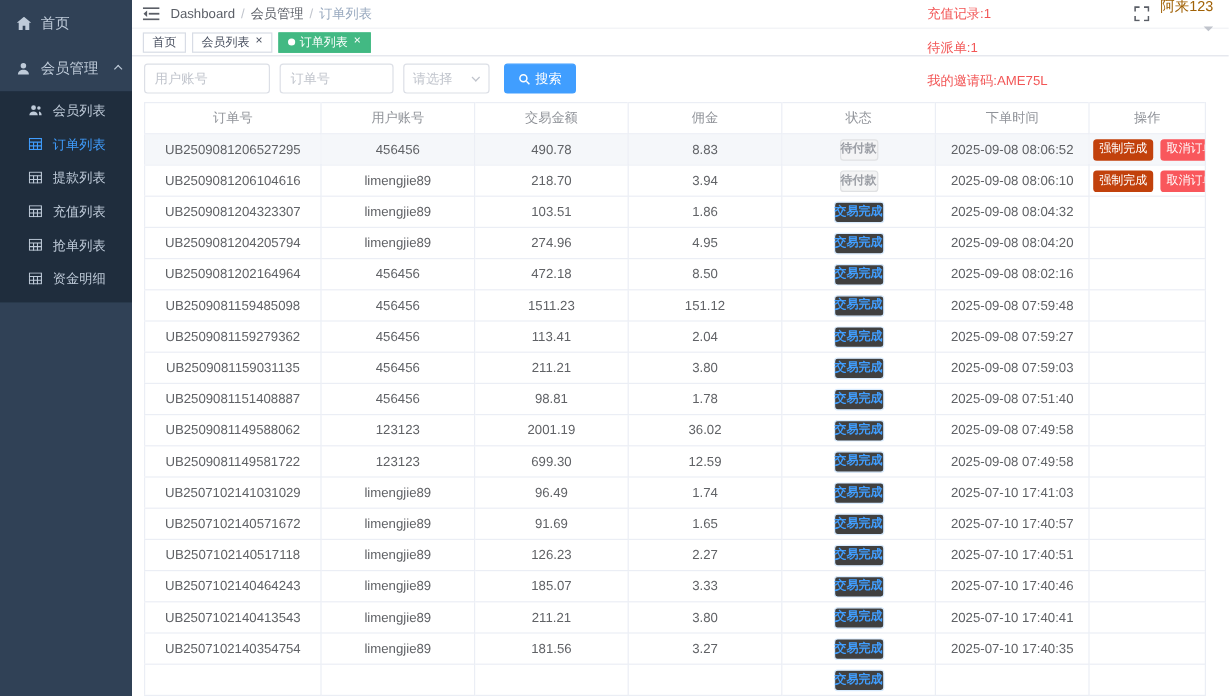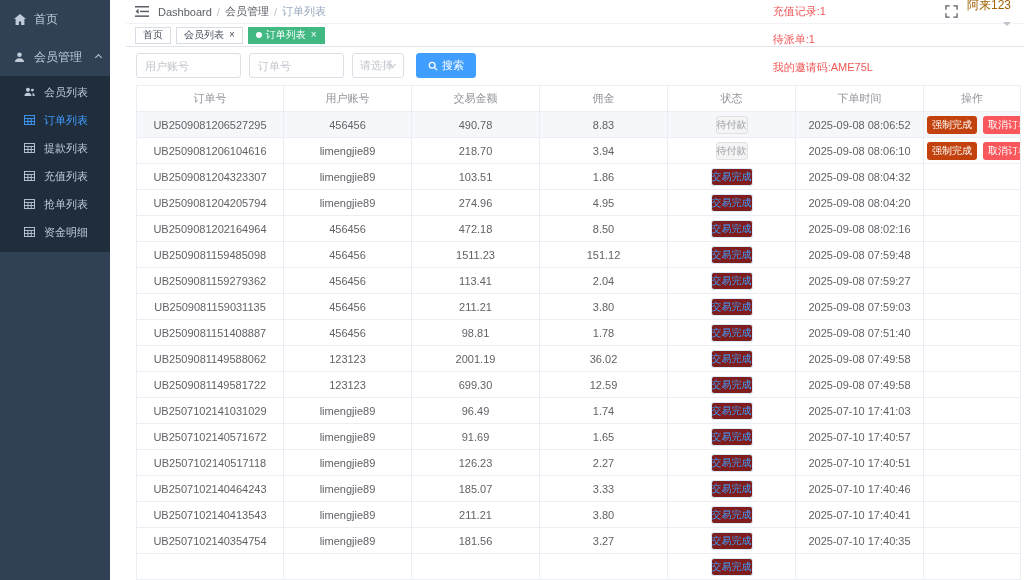--- a/index.html
+++ b/index.html
@@ -11,21 +11,21 @@
   .sidebar { width:110px; flex-shrink:0; background:#304156; display:flex; flex-direction:column; overflow:hidden; }
   .side-item { height:38px; display:flex; align-items:center; padding:0 12px; color:#bfcbd9; font-size:12px; cursor:pointer; white-space:nowrap; }
   .side-item .icn { width:15px; margin-right:7px; display:inline-flex; justify-content:center; align-items:center; }
   .side-parent { position:relative; }
   .chev-up { position:absolute; right:9px; top:17px; width:5px; height:5px; border-left:1px solid #bfcbd9; border-top:1px solid #bfcbd9; transform:rotate(45deg); }
   .submenu { background:#1f2d3d; padding:2px 0 6px; }
   .submenu .side-item { height:28px; padding-left:22px; font-size:11px; }
   .submenu .side-item.active { color:#409eff; }
 
   
-  .main { flex:1; display:flex; flex-direction:column; min-width:0;margin-left:16px; }
+  .main { flex:1; display:flex; flex-direction:column; min-width:0; }
 
   .topbar { height:24px; display:flex; align-items:center; padding:0 9px; border-bottom:1px solid #f0f2f5; }
   .fold { display:inline-flex; align-items:center; cursor:pointer; margin-right:9px; }
   .crumbs { font-size:11px; color:#5a5e66; display:flex; align-items:center; gap:5px; }
   .crumbs .sep { color:#c0c4cc; }
   .crumbs .crumb.last { color:#97a8be; }
   .top-right { margin-left:auto; display:flex; align-items:center; }
   .stats { display:flex; gap:13px; margin-right:72px;flex-direction:column; }
   .stat { font-size:11px; color:#f25555; white-space:nowrap; }
   .fsicon { display:inline-flex; margin-right:9px; cursor:pointer; }
@@ -37,34 +37,34 @@
   .tab.active { background:#42b983; border-color:#42b983; color:#fff; }
   .tab .dot { width:6px; height:6px; border-radius:50%; background:#fff; margin-right:4px; }
   .tab .x { margin-left:5px; font-size:10px; line-height:1; }
 
   
   .search-row { display:flex; align-items:center; padding:6px 10px 5px; gap:8px; }
   .inp { height:25px; border:1px solid #dcdfe6; border-radius:3px; font-size:11px; padding:0 8px; color:#606266; outline:none; }
   .inp::placeholder { color:#c0c4cc; }
   .inp.acct { width:105px; }
   .inp.ordr { width:95px; }
-  .sel { width:52px; height:25px; border:1px solid #dcdfe6; border-radius:3px; display:flex; align-items:center; padding:0 7px; font-size:11px; color:#c0c4cc; cursor:pointer; position:relative; }
+  .sel { width:72px; height:25px; border:1px solid #dcdfe6; border-radius:3px; display:flex; align-items:center; padding:0 7px; font-size:11px; color:#c0c4cc; cursor:pointer; position:relative; }
   .sel .chev-dn { position:absolute; right:8px; top:8px; width:5px; height:5px; border-right:1px solid #c0c4cc; border-bottom:1px solid #c0c4cc; transform:rotate(45deg); }
   .btn-search { height:25px; background:#409eff; border:1px solid #409eff; border-radius:3px; color:#fff; font-size:11px; padding:0 11px; display:inline-flex; align-items:center; gap:4px; cursor:pointer; margin-left:4px; }
 
   
   .tblwrap { padding:2px 10px 0; }
   table { width:884px; border-collapse:collapse; table-layout:fixed; border-top:1px solid #ebeef5; border-left:1px solid #ebeef5; }
   th, td { border-right:1px solid #ebeef5; border-bottom:1px solid #ebeef5; height:26px; text-align:center; font-size:11px; overflow:hidden; white-space:nowrap; }
   th { color:#909399; font-weight:normal; background:#fff; }
   td { color:#606266; }
   tr.hl td { background:#f5f7fa; }
-  .badge { display:inline-block; font-size:10px; line-height:1; padding:3px 0; border-radius:3px; }
+  .badge { display:inline-block; font-size:10px; line-height:1; padding:3px 0; border-radius:3px;font-weight:bold; }
   .badge.gray { background:#f4f4f5; border:1px solid #e0e1e3; color:#9b9ea5; }
-  .badge.blue { background:#7f1d1d; border:1px solid #d9ecff; color:#409eff; }
+  .badge.blue { background:#404040; border:1px solid #d9ecff; color:#409eff; }
   .act { display:inline-block; font-size:10px; line-height:1; color:#fff; border-radius:3px; padding:4px 5px; margin:0 3px; cursor:pointer; }
   .act.warn { background:#c2410c; }
   .act.danger { background:#f9575c; }
 </style>
 </head>
 <body>
 
 <div class="app">
 
   <div class="sidebar">

